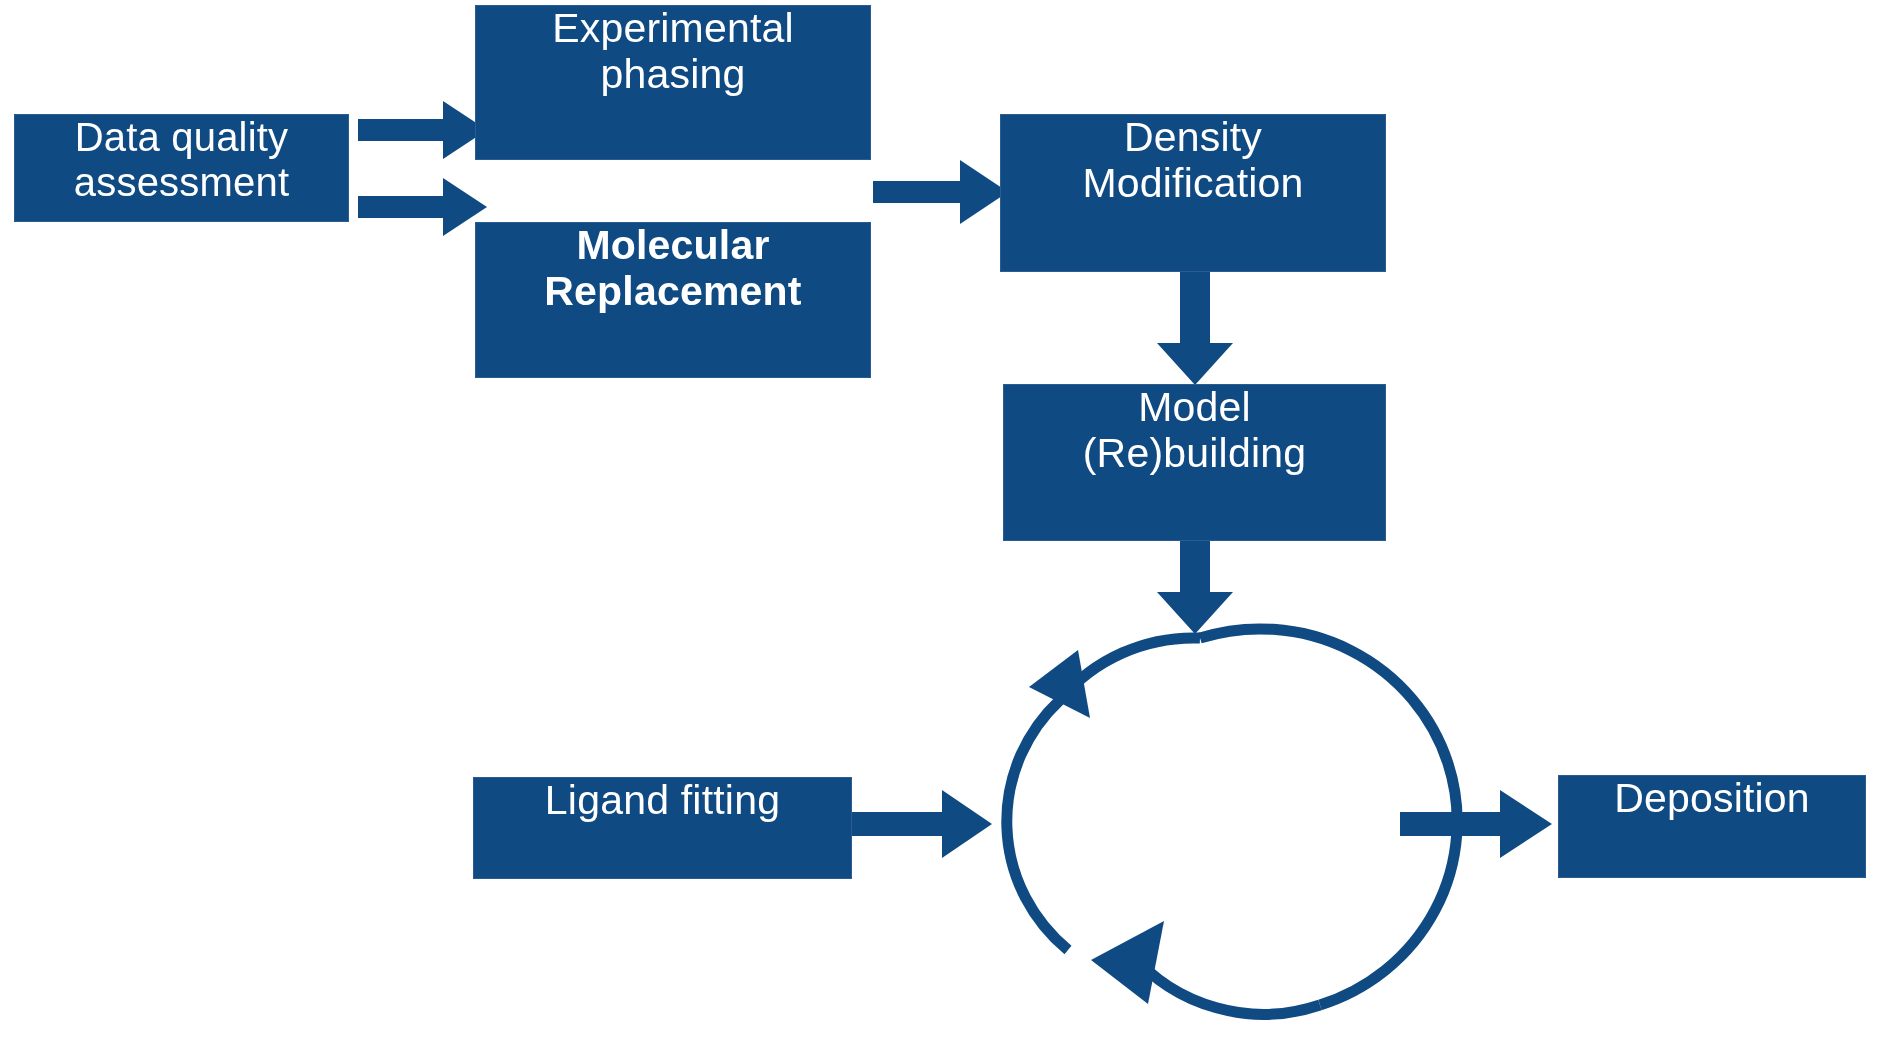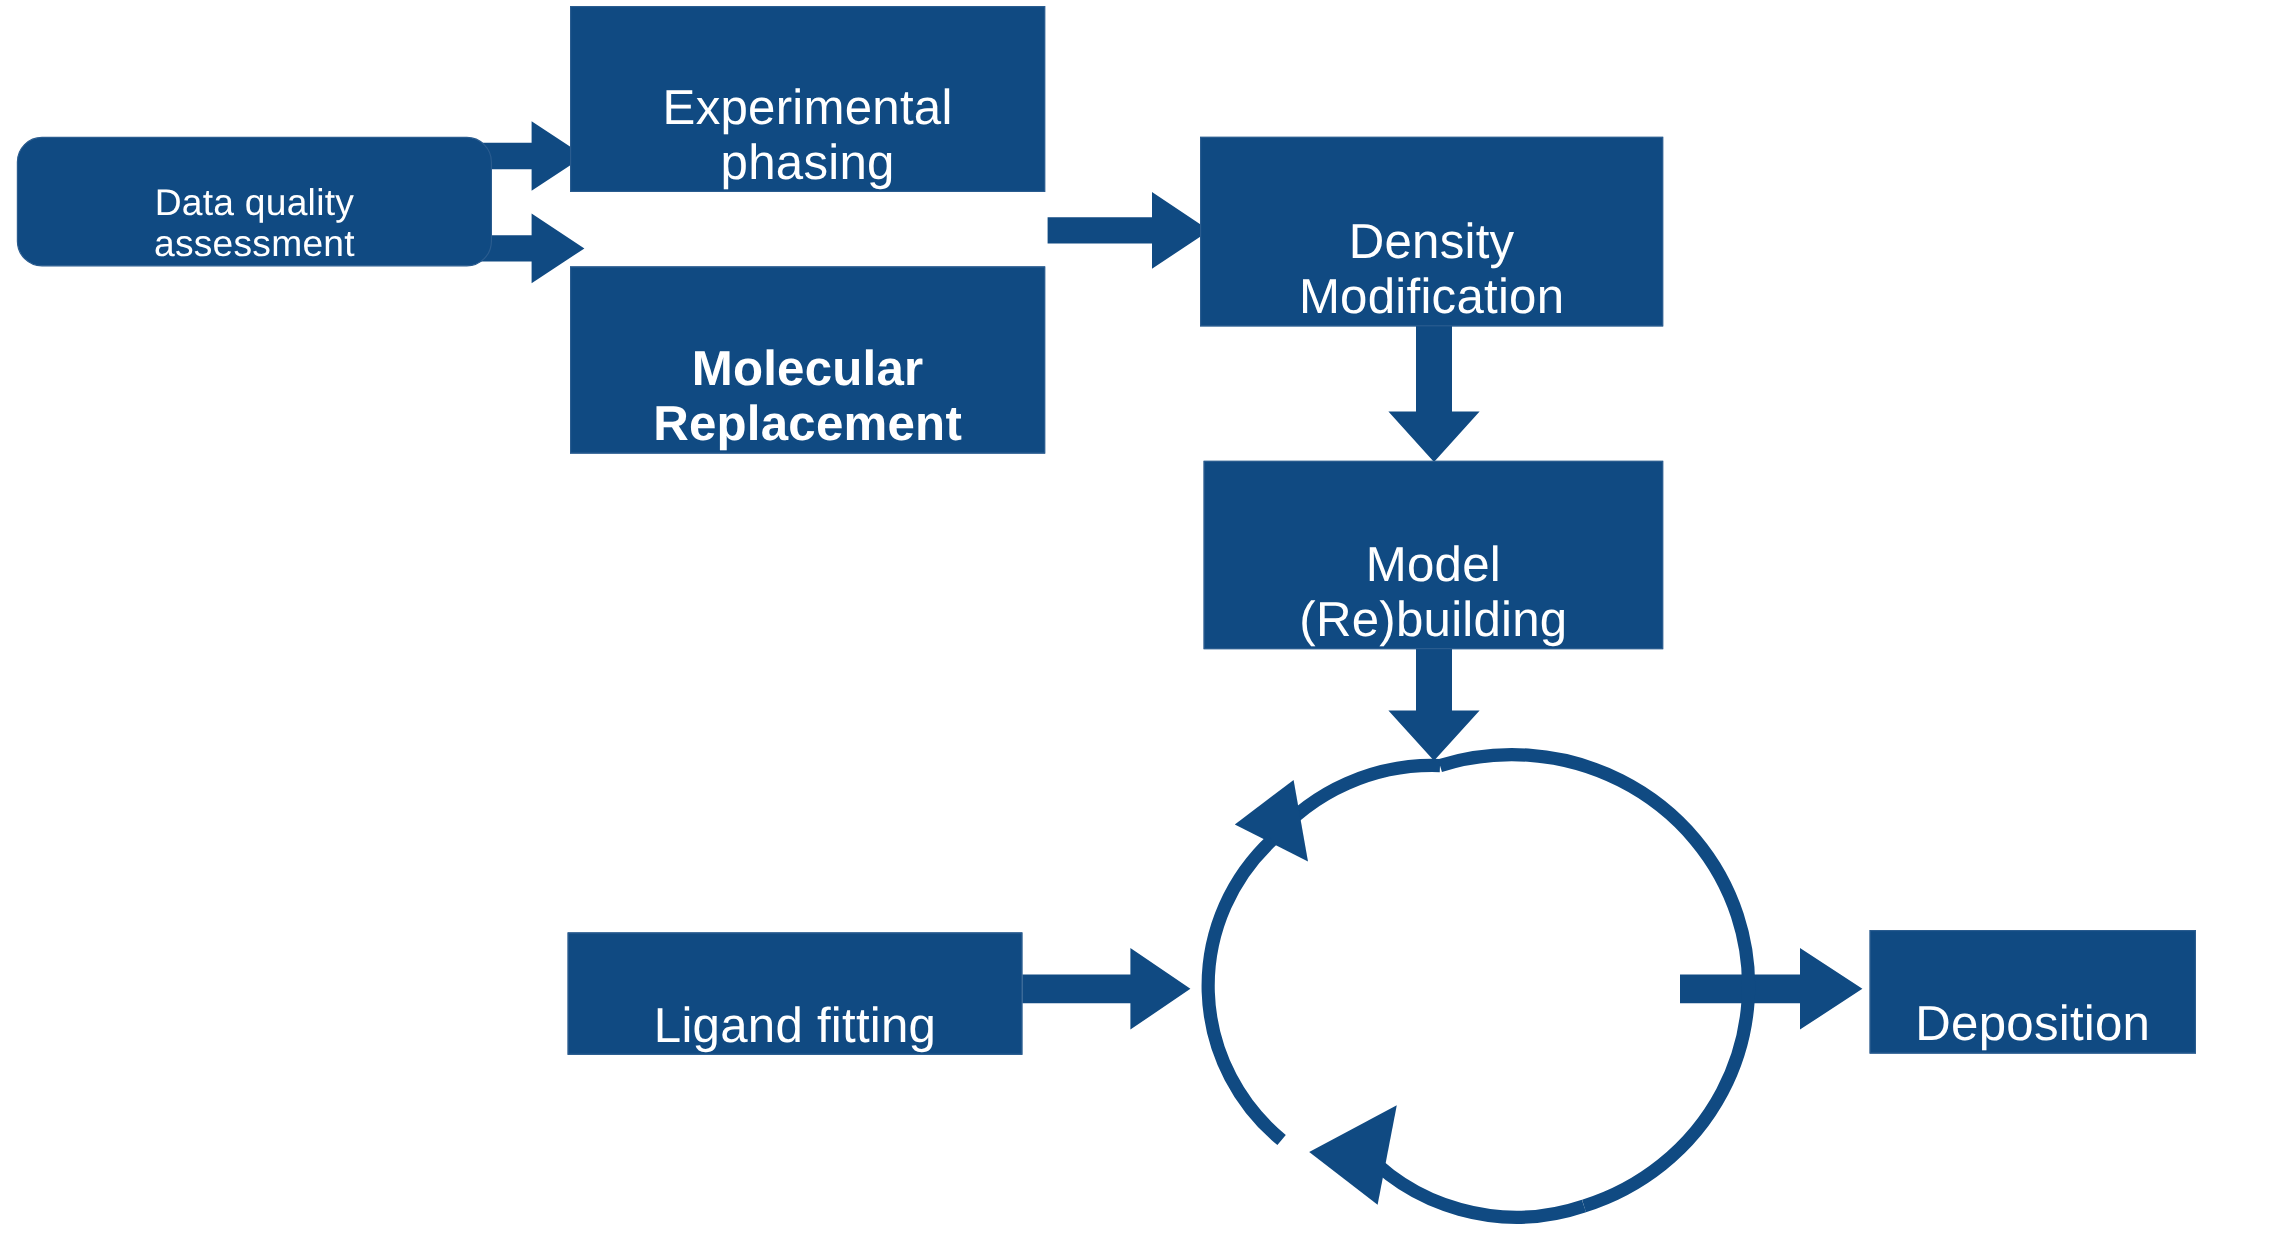--- a/index.html
+++ b/index.html
@@ -14,21 +14,21 @@
     background: #ffffff;
     overflow: hidden;
     font-family: "Liberation Sans", sans-serif;
   }
   .node {
     position: absolute;
     background: #104a82;
     border: 1px solid #2a5c8f;
     color: #ffffff;
     display: flex;
-    align-items: flex-end;
+    align-items: flex-start;
     justify-content: center;
     text-align: center;
     box-sizing: border-box;
     line-height: 1.12;
     font-weight: 400;
     letter-spacing: 0.2px;
     z-index: 5;
   }
   .node-label {
     display: block;
@@ -101,21 +101,21 @@
     <g>
       <path class="cycle-path" d="M 1200,638 A 172,168 0 0 1 1320,1005"></path>
     </g>
 
     <g>
       <path class="cycle-path" d="M 1060,700 A 172,168 0 0 0 1068,950"></path>
     </g>
 
   </svg>
 
-  <div class="node" style="left:14px; top:114px; width:396px; height:108px; font-size:31px;border-radius:21px;">
+  <div class="node" style="left:14px; top:114px; width:335px; height:108px; font-size:40px;">
     <span class="node-label">Data quality
 assessment</span>
   </div>
 
   <div class="node" style="left:475px; top:5px; width:396px; height:155px; font-size:41px;">
     <span class="node-label">Experimental
 phasing</span>
   </div>
 
   <div class="node" style="left:475px; top:222px; width:396px; height:156px; font-size:41px;font-weight:bold;">
@@ -132,17 +132,17 @@
     <span class="node-label">Model
 (Re)building</span>
   </div>
 
 
 
   <div class="node" style="left:473px; top:777px; width:379px; height:102px; font-size:41px;">
     <span class="node-label">Ligand fitting</span>
   </div>
 
-  <div class="node" style="left:1558px; top:775px; width:272px; height:103px; font-size:41px;">
+  <div class="node" style="left:1558px; top:775px; width:308px; height:103px; font-size:41px;">
     <span class="node-label">Deposition</span>
   </div>
 
 </div>
 
 </body></html>

